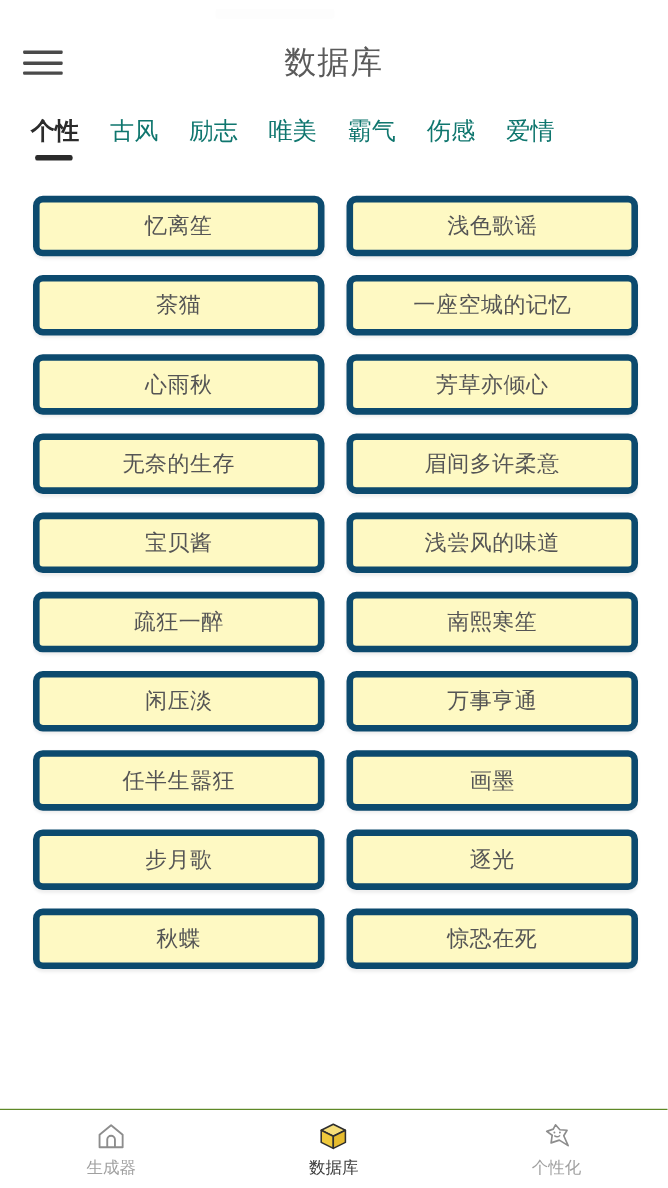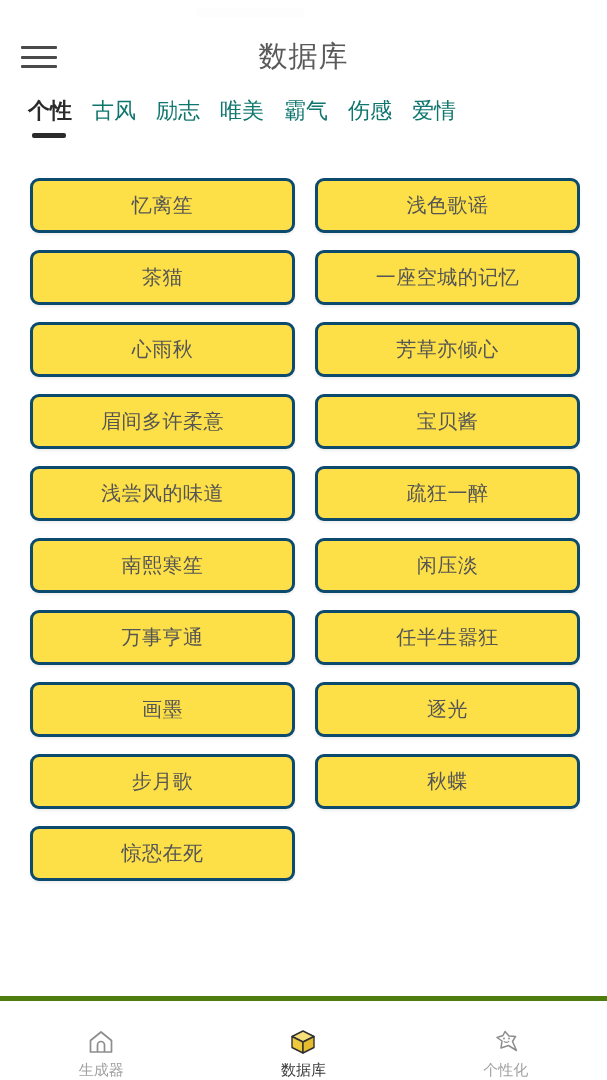--- a/index.html
+++ b/index.html
@@ -69,24 +69,25 @@
     letter-spacing: 1px;
     font-weight: 400;
   }
 
   
   .tabs {
     height: 62px;
     display: flex;
     align-items: flex-start;
     padding-left: 28px;
-    gap: 20px;
+    gap: 28px;
     overflow: hidden;
     white-space: nowrap;
     background: #ffffff;
+    margin-top: 8px;
   }
   .tab {
     position: relative;
     font-size: 22px;
     color: #0f766e;
     padding-top: 4px;
     flex: 0 0 auto;
     cursor: pointer;
   }
   .tab.active {
@@ -114,46 +115,46 @@
   }
   .grid {
     display: grid;
     grid-template-columns: 265px 265px;
     column-gap: 20px;
     row-gap: 17px;
     padding: 24px 30px 0 30px;
   }
   .card {
     height: 55px;
-    border: 3px solid #0c4a6e;
+    border: 6px solid #0c4a6e;
     border-radius: 9px;
-    background: #fde047;
+    background: #fef9c3;
     box-shadow: 0 2px 3px rgba(0,0,0,0.07);
     display: flex;
     align-items: center;
     justify-content: center;
     cursor: pointer;
   }
   .card-label {
     font-size: 20px;
     color: #555555;
     letter-spacing: 0.5px;
   }
 
   
   .bottom-nav {
     position: absolute;
     left: 0;
     right: 0;
     bottom: 0;
-    height: 84px;
-    background: #ffffff;
-    border-top: 5px solid #4d7c0f;
-    display: flex;
-    align-items: flex-end;
+    height: 72px;
+    background: #ffffff;
+    border-top: 1px solid #4d7c0f;
+    display: flex;
+    align-items: center;
   }
   .nav-item {
     flex: 1;
     display: flex;
     flex-direction: column;
     align-items: center;
     justify-content: center;
     gap: 4px;
     cursor: pointer;
   }
@@ -212,20 +213,23 @@
       <div class="card">
         <span class="card-label">一座空城的记忆</span>
       </div>
       <div class="card">
         <span class="card-label">心雨秋</span>
       </div>
       <div class="card">
         <span class="card-label">芳草亦倾心</span>
       </div>
       <div class="card">
+        <span class="card-label">无奈的生存</span>
+      </div>
+      <div class="card">
         <span class="card-label">眉间多许柔意</span>
       </div>
       <div class="card">
         <span class="card-label">宝贝酱</span>
       </div>
       <div class="card">
         <span class="card-label">浅尝风的味道</span>
       </div>
       <div class="card">
         <span class="card-label">疏狂一醉</span>
@@ -239,24 +243,24 @@
       <div class="card">
         <span class="card-label">万事亨通</span>
       </div>
       <div class="card">
         <span class="card-label">任半生嚣狂</span>
       </div>
       <div class="card">
         <span class="card-label">画墨</span>
       </div>
       <div class="card">
+        <span class="card-label">步月歌</span>
+      </div>
+      <div class="card">
         <span class="card-label">逐光</span>
-      </div>
-      <div class="card">
-        <span class="card-label">步月歌</span>
       </div>
       <div class="card">
         <span class="card-label">秋蝶</span>
       </div>
       <div class="card">
         <span class="card-label">惊恐在死</span>
       </div>
     </div>
 </div>
 

